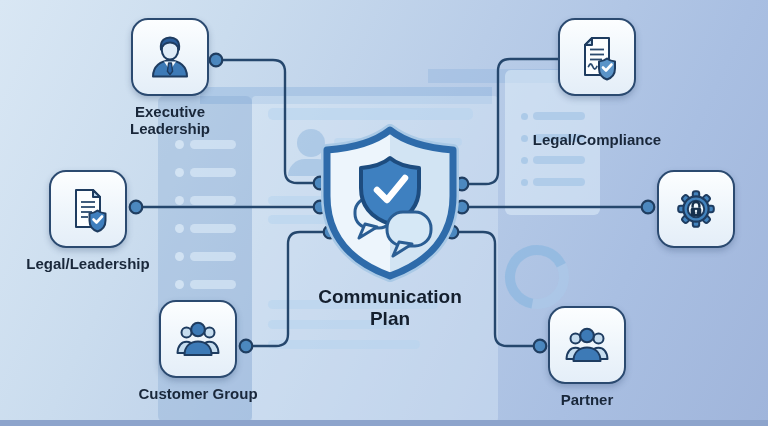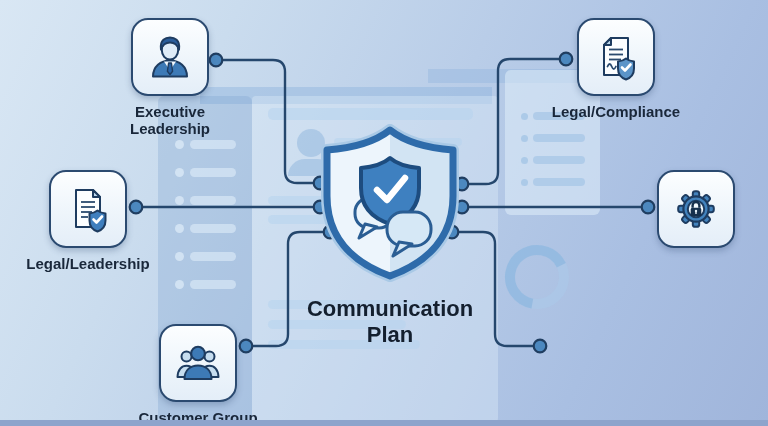--- a/index.html
+++ b/index.html
@@ -32,28 +32,28 @@
   .wires{position:absolute;left:0;top:0;pointer-events:none;}
   .wire{fill:none;stroke:#25476d;stroke-width:2.4;}
   .wdot{fill:#4c88bf;stroke:#203e61;stroke-width:2.2;}
   
   .node{position:absolute;width:160px;display:flex;flex-direction:column;align-items:center;}
   .card{width:78px;height:78px;border-radius:17px;box-sizing:border-box;border:2.5px solid #2b4a70;
       background:linear-gradient(180deg,#fcfeff 0%,#eef5fb 55%,#e4eef8 100%);
       box-shadow:0 3px 6px rgba(38,66,104,.28);display:flex;align-items:center;justify-content:center;}
   .node-label{margin-top:7px;font-size:15px;font-weight:600;line-height:1.14;color:#19273a;text-align:center;white-space:pre-line;}
   .n-exec{left:90px;top:18px;align-items:center;}
-  .n-legal-top{left:536px;top:18px;}
+  .n-legal-top{left:517px;top:18px;gap:28px;}
   .n-legal-left{left:8px;top:170px;}
   .n-tech{left:616px;top:170px;}
-  .n-customer{left:118px;top:324px;}
+  .n-customer{left:118px;top:300px;}
   .n-partner{left:507px;top:306px;}
   
   .center{position:absolute;left:312px;top:124px;width:156px;display:flex;flex-direction:column;align-items:center;}
-  .center-label{margin-top:12px;font-size:22px;font-weight:700;line-height:1.18;color:#141f2e;text-align:center;white-space:pre-line;}
+  .center-label{margin-top:2px;font-size:19px;font-weight:700;line-height:1.18;color:#141f2e;text-align:center;white-space:pre-line;}
 </style>
 </head>
 <body>
 
 <div class="canvas">
 
   <div class="bg">
     <div class="band1"></div>
     <div class="band2"></div>
     <div class="side-panel">
@@ -244,15 +244,28 @@
         <circle cx="35.5" cy="17.5" r="5" fill="#c6ddef" stroke="#1e3c60" stroke-width="2"></circle>
         <path d="M3.5,38 c0.2,-7.5 4.2,-11.3 9,-11.3 c3.2,0 5.8,1.6 7.4,4.4 L19,38 Z" fill="#c6ddef" stroke="#1e3c60" stroke-width="2" stroke-linejoin="round"></path>
         <path d="M44.5,38 c-0.2,-7.5 -4.2,-11.3 -9,-11.3 c-3.2,0 -5.8,1.6 -7.4,4.4 L29,38 Z" fill="#c6ddef" stroke="#1e3c60" stroke-width="2" stroke-linejoin="round"></path>
         <circle cx="24" cy="14.5" r="6.8" fill="#3d7ab6" stroke="#1e3c60" stroke-width="2"></circle>
         <path d="M10.5,40 c0,-9 6,-13.5 13.5,-13.5 s13.5,4.5 13.5,13.5 Z" fill="#3d7ab6" stroke="#1e3c60" stroke-width="2" stroke-linejoin="round"></path>
       </svg>
     </div>
     <div class="node-label">Customer Group</div>
   </div>
 
+  <div class="node n-partner">
+    <div class="card">
+      <svg width="48" height="48" viewBox="0 0 48 48">
+        <circle cx="12.5" cy="17.5" r="5" fill="#c6ddef" stroke="#1e3c60" stroke-width="2"></circle>
+        <circle cx="35.5" cy="17.5" r="5" fill="#c6ddef" stroke="#1e3c60" stroke-width="2"></circle>
+        <path d="M3.5,38 c0.2,-7.5 4.2,-11.3 9,-11.3 c3.2,0 5.8,1.6 7.4,4.4 L19,38 Z" fill="#c6ddef" stroke="#1e3c60" stroke-width="2" stroke-linejoin="round"></path>
+        <path d="M44.5,38 c-0.2,-7.5 -4.2,-11.3 -9,-11.3 c-3.2,0 -5.8,1.6 -7.4,4.4 L29,38 Z" fill="#c6ddef" stroke="#1e3c60" stroke-width="2" stroke-linejoin="round"></path>
+        <circle cx="24" cy="14.5" r="6.8" fill="#3d7ab6" stroke="#1e3c60" stroke-width="2"></circle>
+        <path d="M10.5,40 c0,-9 6,-13.5 13.5,-13.5 s13.5,4.5 13.5,13.5 Z" fill="#3d7ab6" stroke="#1e3c60" stroke-width="2" stroke-linejoin="round"></path>
+      </svg>
+    </div>
+    <div class="node-label">Partner</div>
+  </div>
 
   <div class="bottom-strip"></div>
 </div>
 
 </body></html>

